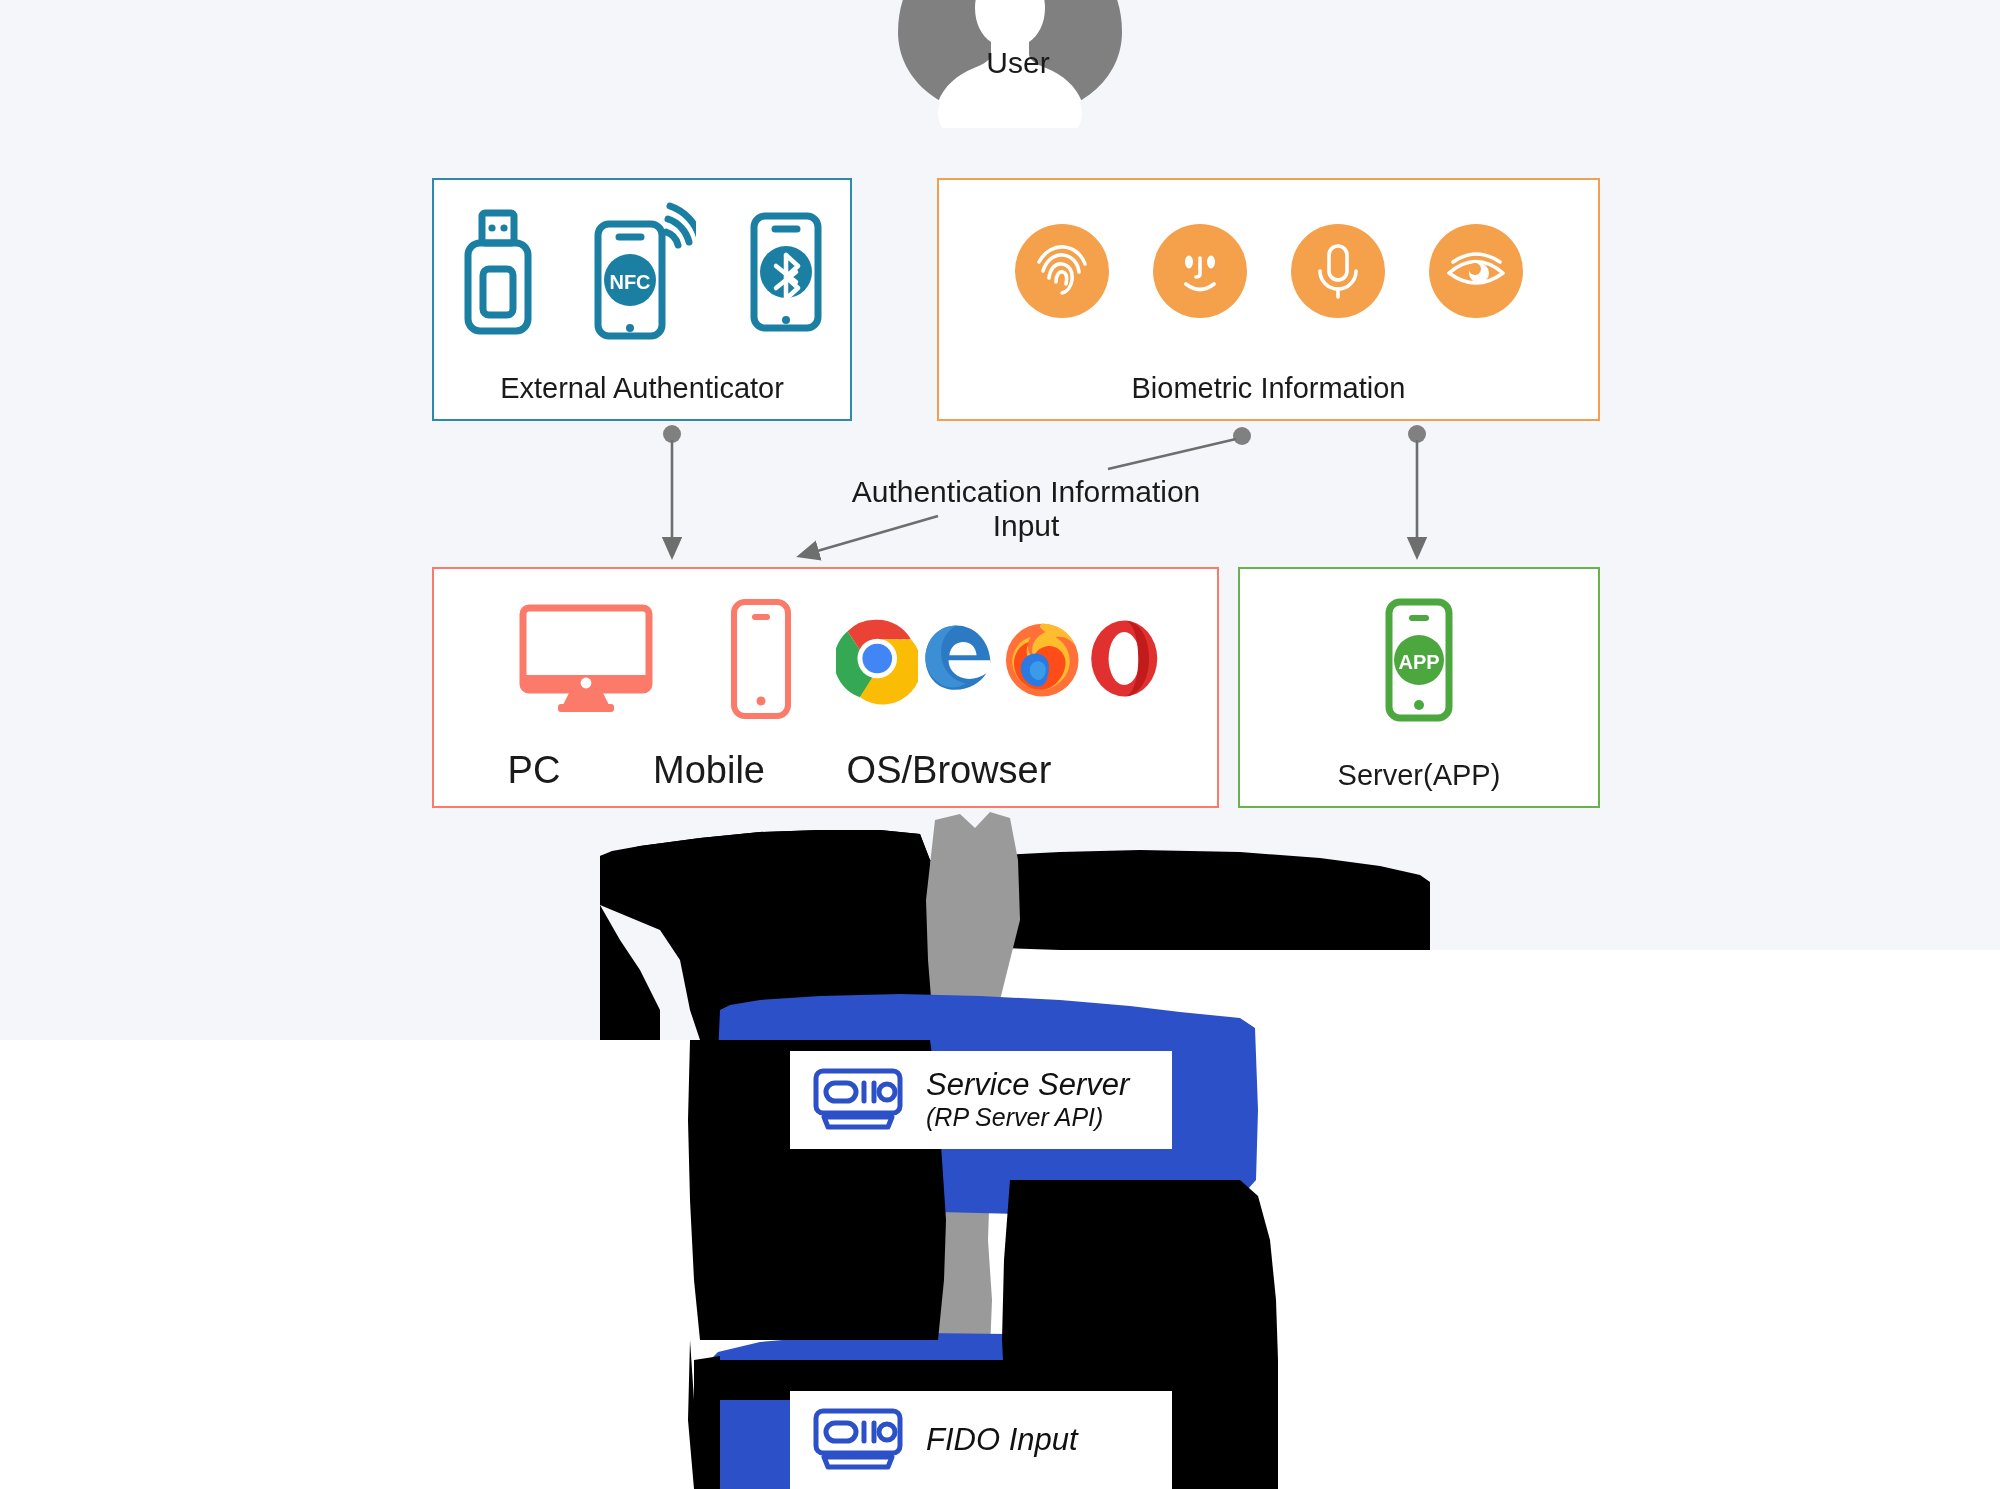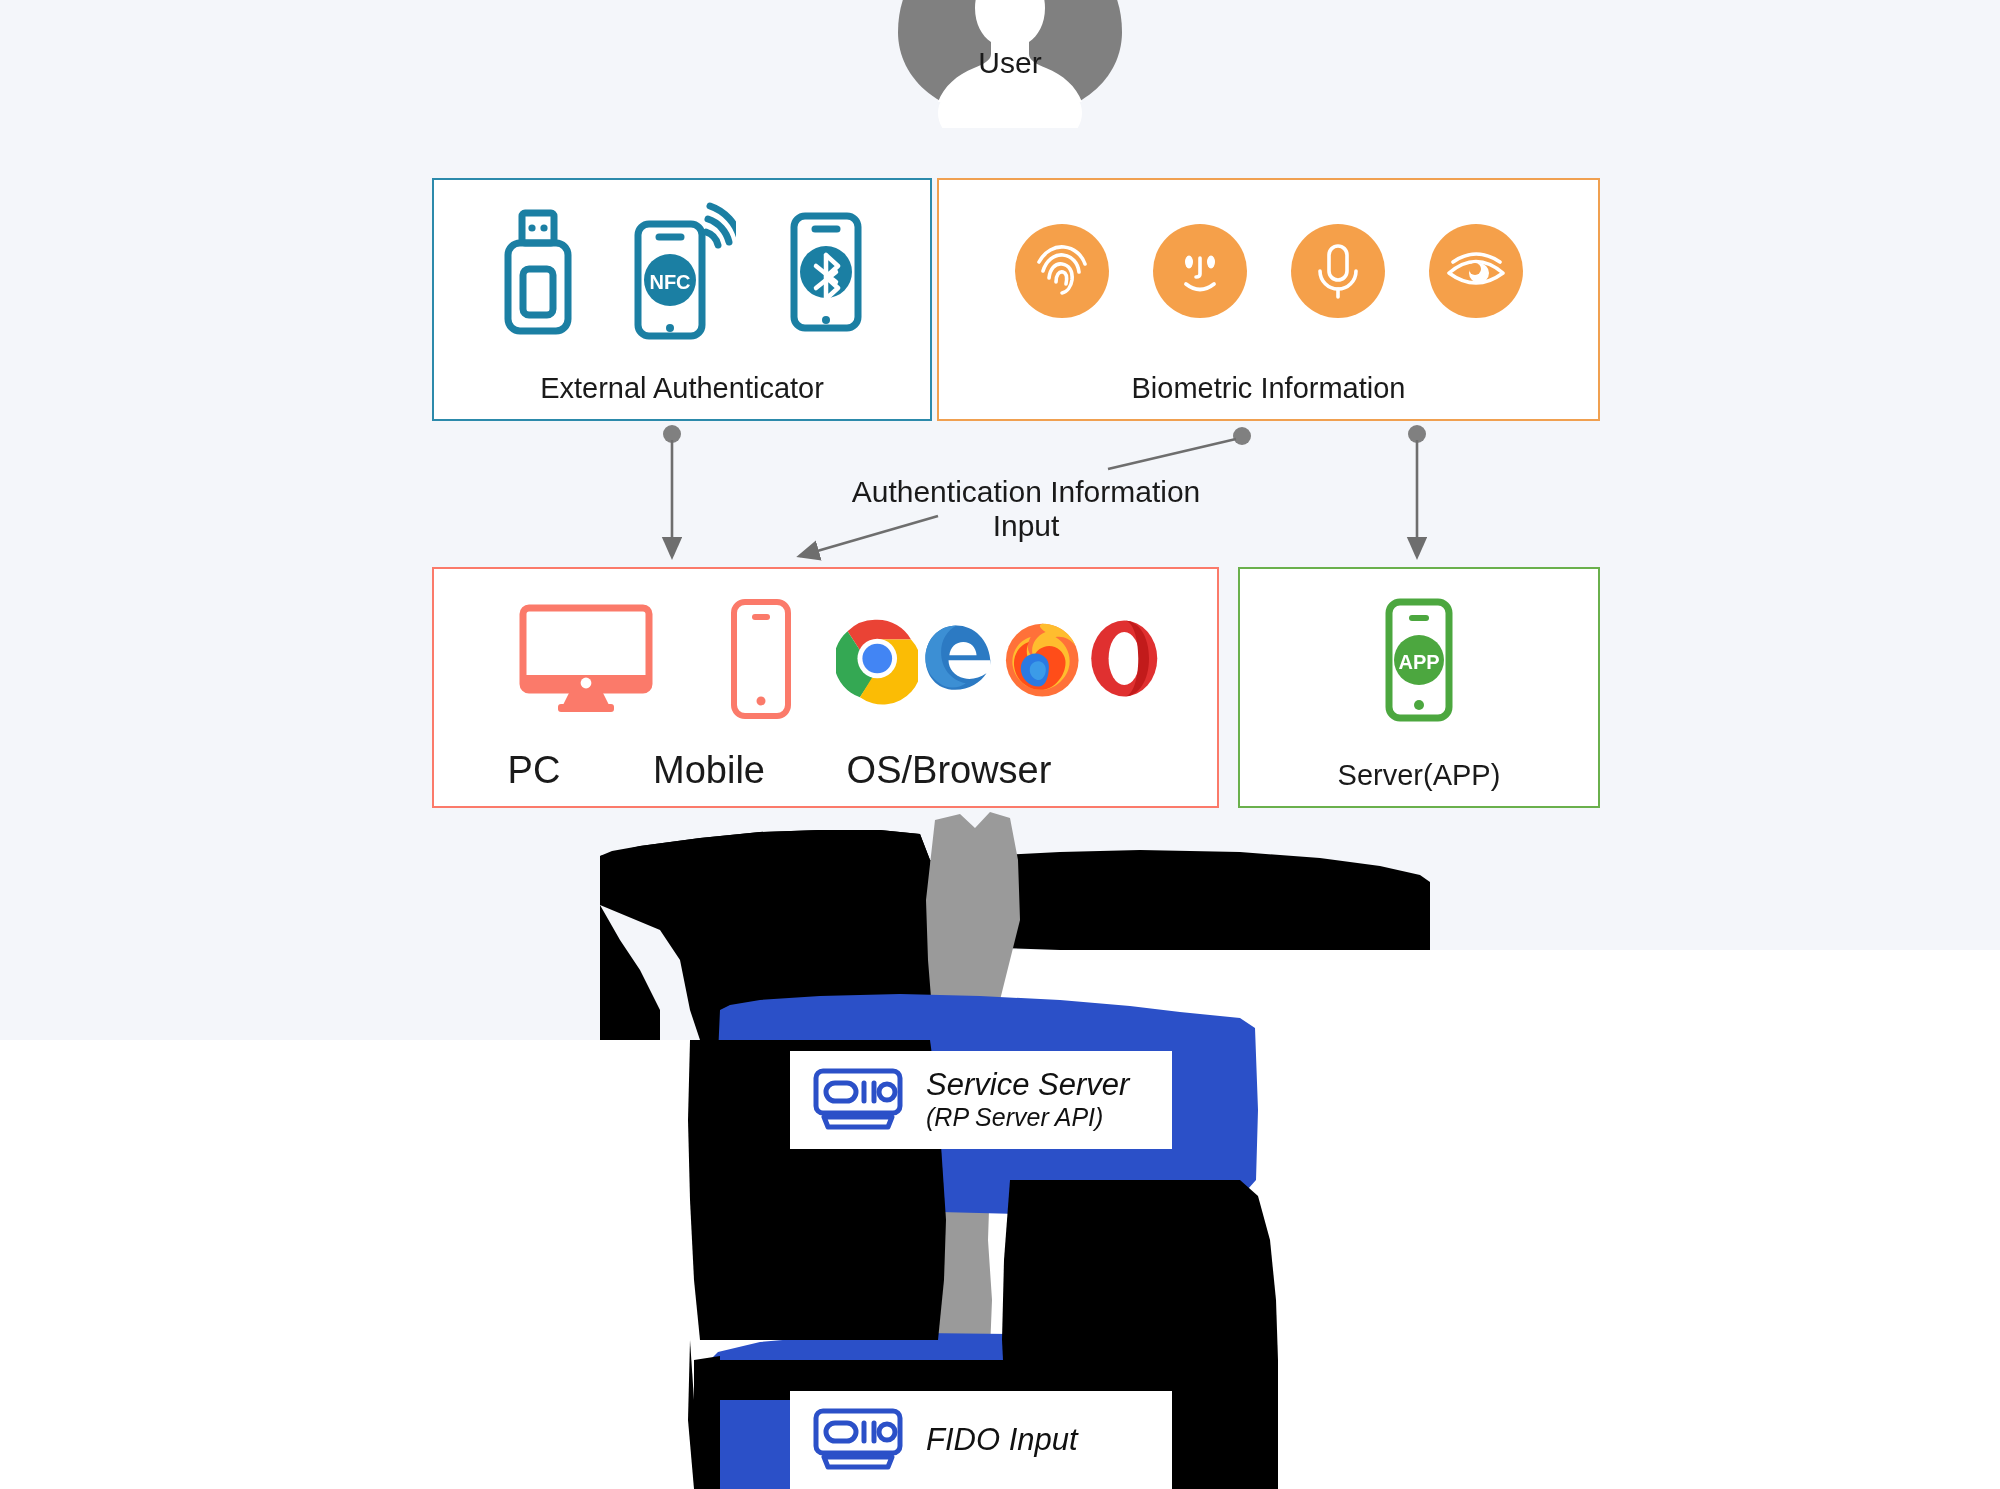--- a/index.html
+++ b/index.html
@@ -17,33 +17,33 @@
   }
   .bg-lower-left {
     position: absolute; left: 0; top: 950px; width: 700px; height: 90px;
     background: #f4f6fa;
   }
 
   
   .user-wrap { position: absolute; left: 890px; top: -72px; width: 240px; height: 230px; }
   .user-svg { display: block; }
   .user-label {
-    position: absolute; left: 0; top: 118px; width: 240px;
+    position: absolute; left: 8px; top: 118px; width: 240px;
     text-align: center; font-size: 30px; color: #1a1a1a;
   }
 
   
   .panel {
     position: absolute; background: #ffffff; border: 2px solid #999;
   }
   .panel-label {
     position: absolute; left: 0; bottom: 14px; width: 100%;
     text-align: center; font-size: 29px; color: #1a1a1a;
   }
-  .ext-auth { left: 432px; top: 178px; width: 500px; height: 243px; border-color: #2c8aab; }
+  .ext-auth { left: 432px; top: 178px; width: 420px; height: 243px; border-color: #2c8aab; }
   .bio      { left: 937px; top: 178px; width: 663px; height: 243px; border-color: #f0a050; }
   .devices  { left: 432px; top: 567px; width: 787px; height: 241px; border-color: #fb7a6a; }
   .mobapp   { left: 1238px; top: 567px; width: 362px; height: 241px; border-color: #6ab04c; }
 
   .icon-row {
     position: absolute; left: 0; top: 0; width: 100%; height: 175px;
     display: flex; align-items: center; justify-content: center;
   }
 
   

